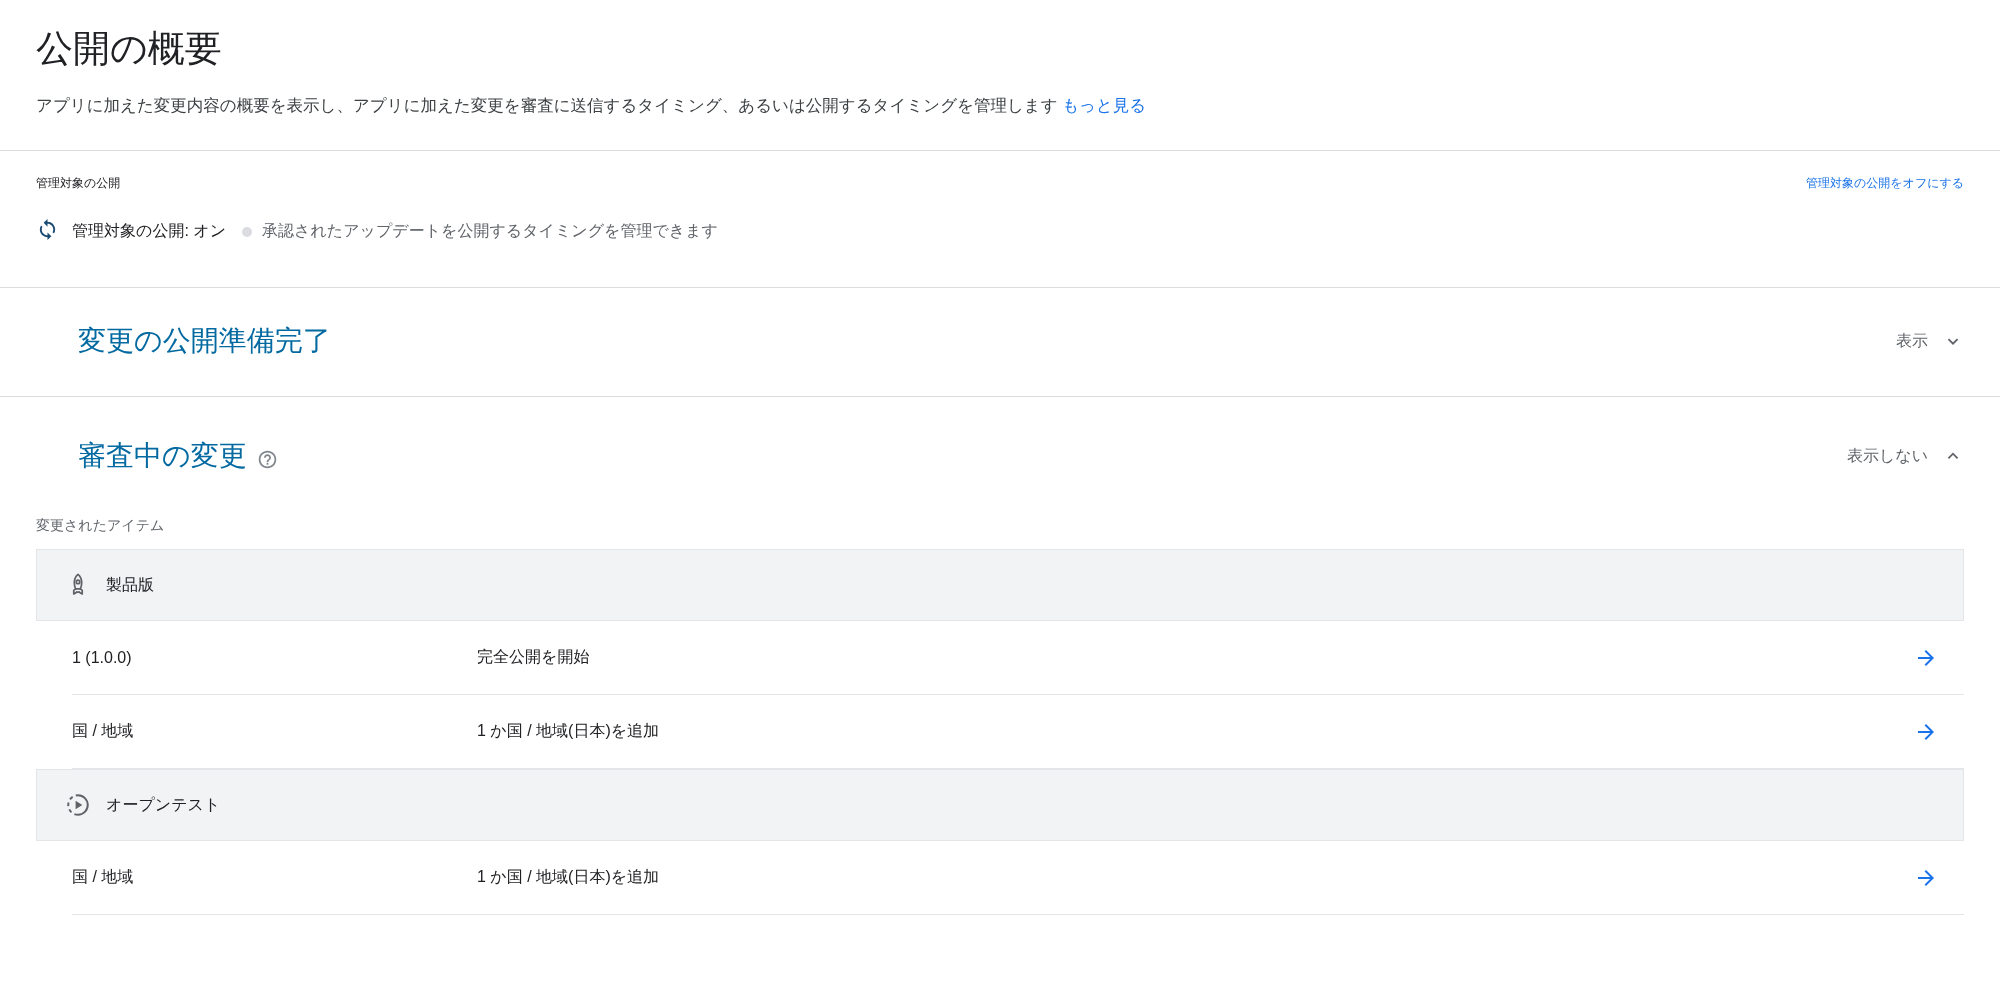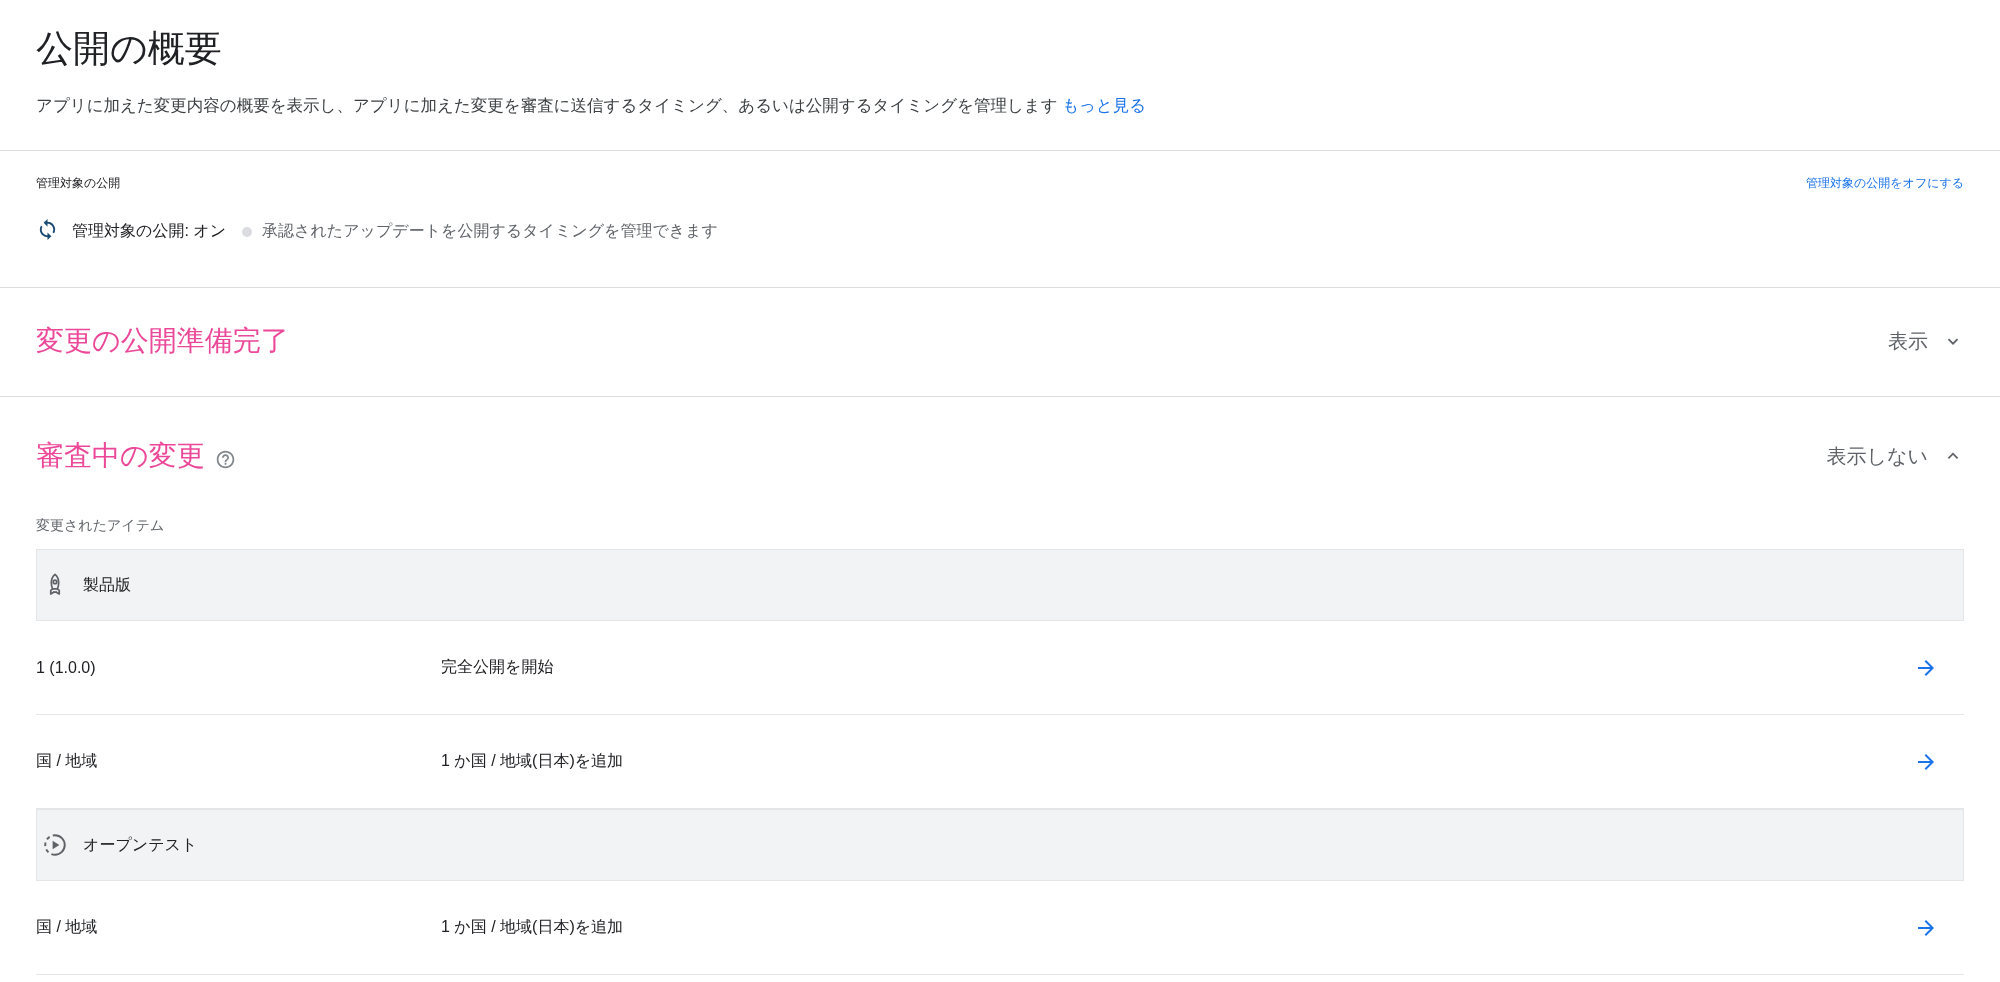--- a/index.html
+++ b/index.html
@@ -66,62 +66,64 @@
   .section-row {
     display: flex;
     justify-content: space-between;
     align-items: center;
   }
   .section-row.ready { padding: 34px 0 36px; }
   .section-row.review { padding-top: 40px; align-items: center; }
   .section-title {
     font-size: 28px;
     font-weight: 400;
-    color: #ec4899;
-    display: flex;
-    align-items: center;
+    color: #0369a1;
+    display: flex;
+    align-items: center;
+    margin-left: 42px;
   }
   .help-icon { width: 21px; height: 21px; margin-left: 10px; margin-top: 6px; }
   .toggle-control {
     display: flex;
     align-items: center;
     color: #5f6368;
-    font-size: 20px;
+    font-size: 16px;
     cursor: pointer;
   }
   .chevron { width: 22px; height: 22px; margin-left: 14px; }
 
   
   .table { margin-top: 42px; }
   .table-header {
     display: grid;
     grid-template-columns: 405px 1fr 72px;
     font-size: 14px;
     color: #5f6368;
     padding-bottom: 14px;
   }
   .group-row {
     height: 72px;
     background: #f1f3f4;
     border: 1px solid #e3e5e8;
     display: flex;
     align-items: center;
-    padding-left: 5px;
+    padding-left: 28px;
     font-size: 16px;
     color: #202124;
   }
   .group-icon { width: 26px; height: 26px; margin-right: 15px; }
   .data-row {
     display: grid;
     grid-template-columns: 405px 1fr 72px;
     align-items: center;
-    height: 94px;
+    height: 74px;
     border-bottom: 1px solid #e3e5e8;
     font-size: 16px;
     color: #202124;
+    margin-left: 36px;
   }
   .row-arrow {
     width: 24px; height: 24px;
     justify-self: end;
     margin-right: 26px;
     cursor: pointer;
   }
 </style>
 </head>
 <body>

